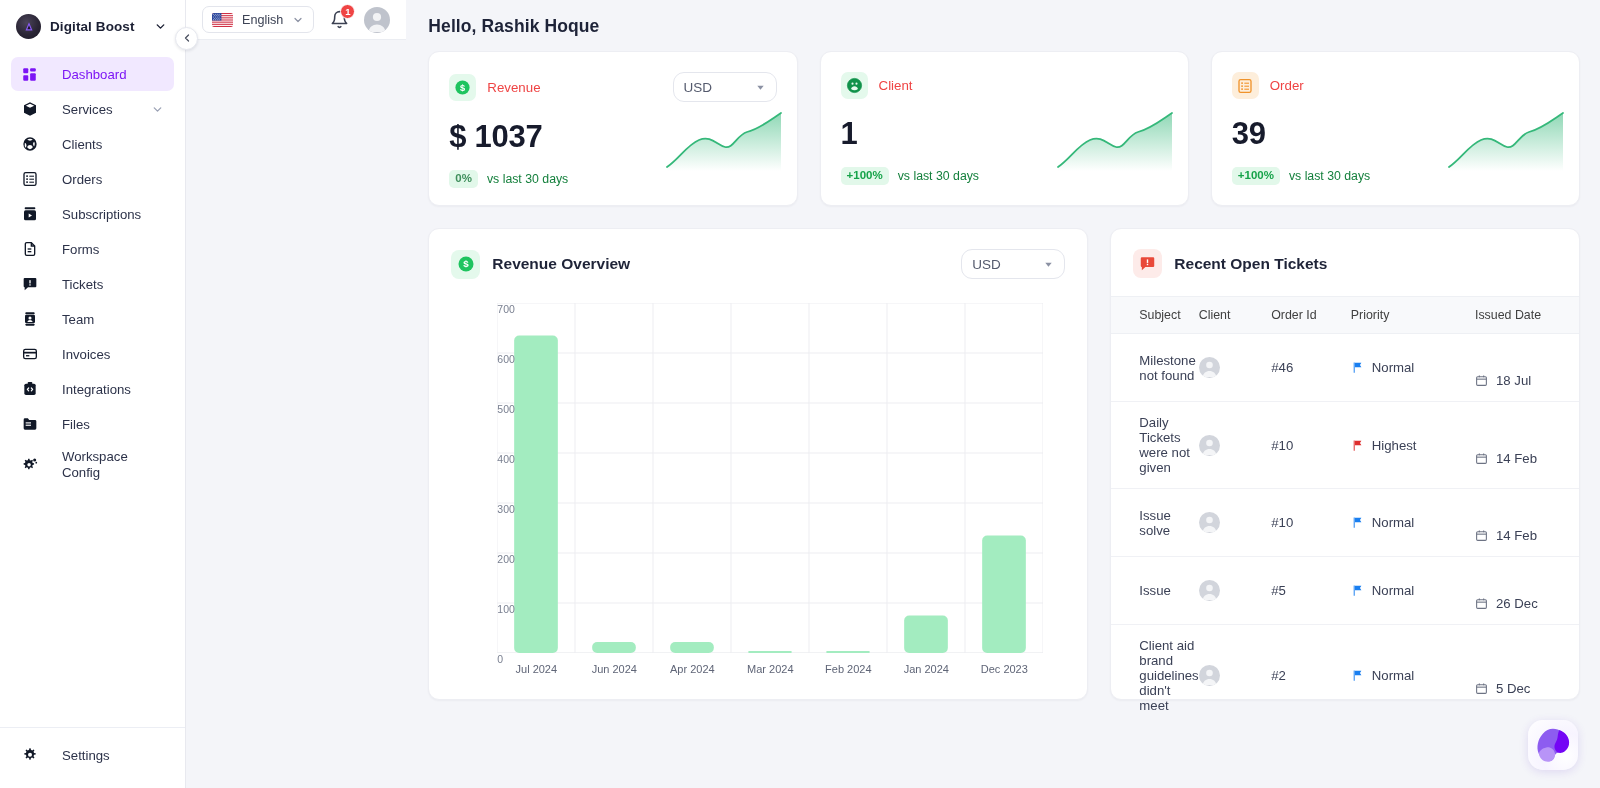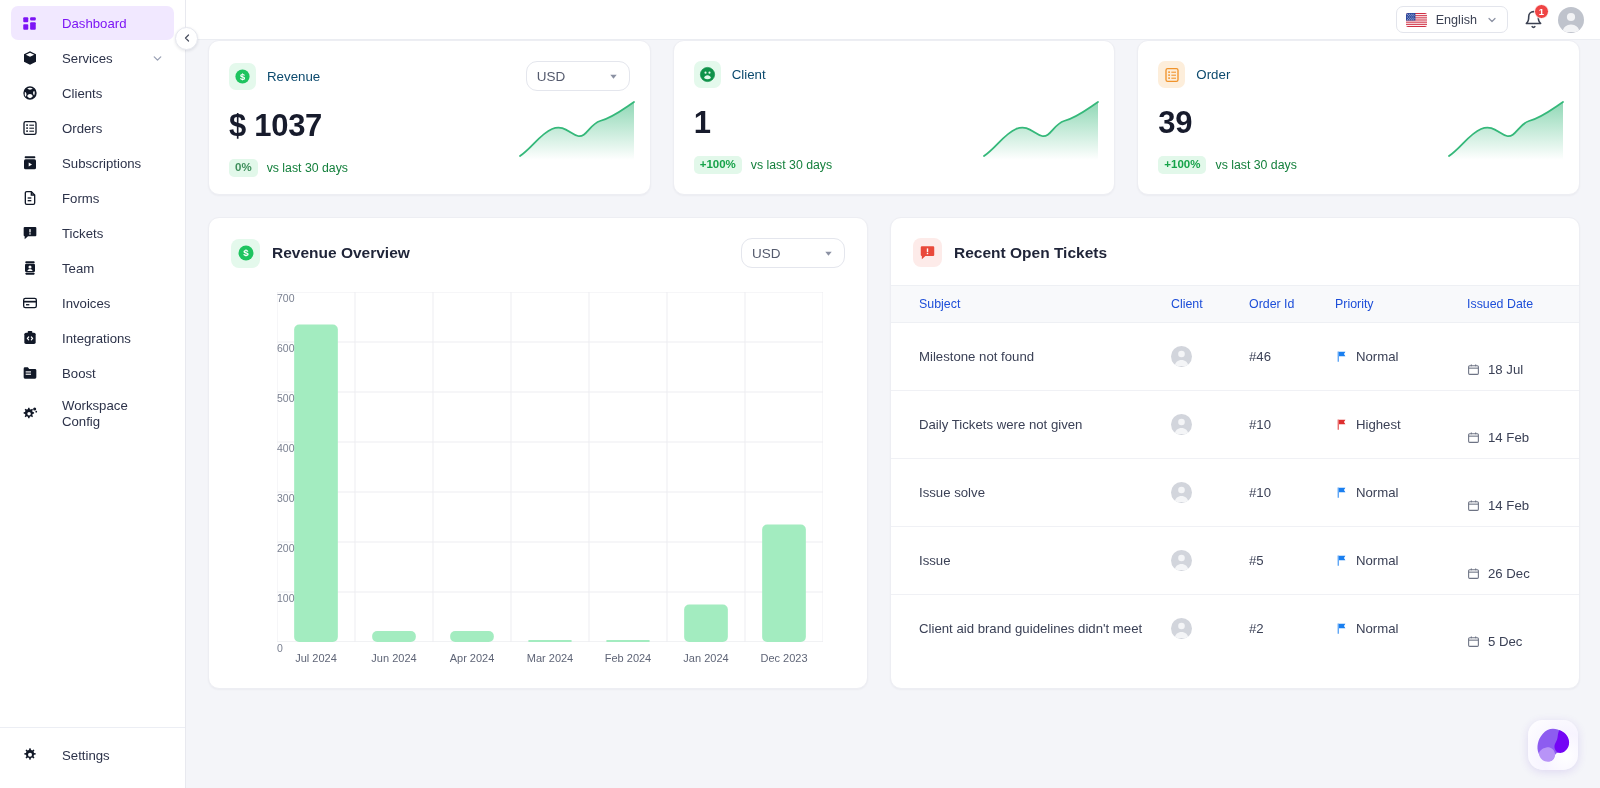--- a/index.html
+++ b/index.html
@@ -46,21 +46,21 @@
 
   
   .collapse-btn {
     position: absolute; left: 175px; top: 27px; width: 23px; height: 23px;
     border-radius: 50%; background: #fff; border: 1px solid #e6e8ef;
     display: flex; align-items: center; justify-content: center;
     box-shadow: 0 1px 3px rgba(20,25,45,.10); z-index: 20; cursor: pointer;
   }
 
   
-  .main { flex: 1 1 auto; height: 788px; display: flex; flex-direction: column; min-width: 0; }
+  .main { flex: 1 1 auto; height: 788px; display: flex; flex-direction: row; min-width: 0; }
   .topbar {
     height: 40px; background: #fff; border-bottom: 1px solid #ebedf2;
     display: flex; align-items: center; justify-content: flex-end;
     padding: 0 16px; gap: 14px; flex: 0 0 40px;
   }
   .lang-select {
     display: flex; align-items: center; gap: 9px;
     border: 1px solid #e3e5ec; border-radius: 7px;
     height: 27px; padding: 0 9px; background: #fff; cursor: pointer;
   }
@@ -85,21 +85,21 @@
     box-shadow: 0 1px 2px rgba(25,30,55,.04);
   }
   .stat-card { flex: 1 1 0; height: 155px; padding: 20px 20px 0 20px; position: relative; overflow: hidden; }
   .stat-head { display: flex; align-items: center; gap: 11px; }
   .stat-ic {
     width: 27px; height: 27px; border-radius: 7px; display: flex;
     align-items: center; justify-content: center; flex: 0 0 27px;
   }
   .ic-green { background: #e4f9ec; }
   .ic-orange { background: #fdeedb; }
-  .stat-title { font-size: 13.3px; color: #0c4a6e; }
+  .stat-title { font-size: 13.3px; color: #ef4444; }
   .cur-select {
     margin-left: auto; display: flex; align-items: center;
     border: 1px solid #e4e6ed; border-radius: 11px; height: 30px;
     width: 104px; padding: 0 10px; background: #fff; cursor: pointer;
   }
   .cur-select .cur-val { font-size: 13.5px; color: #545a6d; }
   .cur-select .cur-caret { margin-left: auto; color: #8b91a3; display: flex; }
   .stat-value { font-size: 31px; font-weight: 700; color: #171b2c; margin-top: 17px; letter-spacing: -.3px; }
   .stat-foot { display: flex; align-items: center; gap: 9px; margin-top: 15px; }
   .chip {
@@ -116,21 +116,21 @@
   .card-head { display: flex; align-items: center; gap: 12px; }
   .card-ic { width: 29px; height: 29px; border-radius: 8px; display: flex; align-items: center; justify-content: center; flex: 0 0 29px; }
   .ic-red { background: #fdebe9; }
   .card-title { font-size: 15.5px; font-weight: 700; color: #1f2438; }
   .chart-area { flex: 1 1 auto; position: relative; margin-top: 18px; }
 
   .tickets-card { flex: 1 1 0; height: 472px; padding: 20px 0 0 0; }
   .tickets-head { padding: 0 22px; display: flex; align-items: center; gap: 12px; }
   table.tickets { width: 100%; border-collapse: collapse; margin-top: 18px; }
   table.tickets th {
-    background: #f8f9fb; font-size: 12.4px; font-weight: 400; color: #1d4ed8;
+    background: #f8f9fb; font-size: 12.4px; font-weight: 400; color: #404040;
     text-align: left; padding: 11px 0; border-top: 1px solid #eef0f4; border-bottom: 1px solid #eef0f4;
   }
   table.tickets th:first-child { padding-left: 28px; }
   table.tickets td {
     font-size: 13.2px; color: #3b4156; padding: 13px 0;
     border-bottom: 1px solid #f0f1f5;
   }
   table.tickets td:first-child { padding-left: 28px; }
   table.tickets tr:last-child td { border-bottom: none; }
   .col-client { width: 78px; }
@@ -151,20 +151,34 @@
   }
   .y-tick { position: absolute; right: 100%; transform: translateY(-50%); margin-right: 9px; font-size: 10.5px; color: #7a8091; white-space: nowrap; }
   .x-tick { position: absolute; top: 100%; margin-top: 10px; transform: translateX(-50%); font-size: 11px; color: #5f6577; white-space: nowrap; }
 </style>
 </head>
 <body>
 
 <div class="app">
 
   <aside class="sidebar">
+    <div class="brand">
+      <span class="brand-logo">
+        <svg width="14" height="14" viewBox="0 0 24 24">
+            <path d="M12 4 L18 18 H6 Z" fill="#8b5cf6"></path>
+            <path d="M12 9 L15 16 H9 Z" fill="#1b1724"></path>
+          </svg>
+      </span>
+      <span class="brand-name">Digital Boost</span>
+      <span class="brand-caret">
+        <svg width="13" height="13" viewBox="0 0 24 24" fill="none" stroke="currentColor" stroke-width="2.6" stroke-linecap="round" stroke-linejoin="round">
+            <polyline points="6 9 12 15 18 9"></polyline>
+          </svg>
+      </span>
+    </div>
 
     <nav class="nav">
 
       <div class="nav-item active">
         <span class="nav-ic">
           <svg width="15" height="15" viewBox="0 0 24 24" fill="currentColor">
               <rect x="2" y="2" width="8" height="8" rx="1.5"></rect>
               <rect x="13" y="2" width="9" height="5" rx="1.5"></rect>
               <rect x="2" y="13" width="8" height="9" rx="1.5"></rect>
               <rect x="13" y="10" width="9" height="12" rx="1.5"></rect>
@@ -282,21 +296,21 @@
       </div>
 
       <div class="nav-item">
         <span class="nav-ic">
           <svg width="16" height="16" viewBox="0 0 24 24" fill="currentColor">
               <path d="M2.5 5.5A2 2 0 0 1 4.5 3.5h4.3l2 2.4h8.7a2 2 0 0 1 2 2v10.6a2 2 0 0 1-2 2h-15a2 2 0 0 1-2-2z"></path>
               <rect x="5.5" y="9.5" width="8" height="1.7" fill="#fff"></rect>
               <rect x="5.5" y="13" width="8" height="1.7" fill="#fff"></rect>
             </svg>
         </span>
-        <span class="nav-label">Boost</span>
+        <span class="nav-label">Files</span>
       </div>
 
       <div class="nav-item two-line">
         <span class="nav-ic">
           <svg width="16" height="16" viewBox="0 0 24 24" fill="currentColor">
               <path d="M10.2 2.6h-.9l-.5 2.1-1.7.7-1.8-1.2-1.3 1.3 1.2 1.8-.7 1.7-2.1.5v1.9l2.1.5.7 1.7-1.2 1.8 1.3 1.3 1.8-1.2 1.7.7.5 2.1h1.9l.5-2.1 1.7-.7 1.8 1.2 1.3-1.3-1.2-1.8.7-1.7 2.1-.5v-1.9l-2.1-.5-.7-1.7 1.2-1.8-1.3-1.3-1.8 1.2-1.7-.7-.5-2.1z"></path>
               <circle cx="10.6" cy="11.5" r="2.6" fill="#fff"></circle>
               <circle cx="19" cy="4.6" r="2.3"></circle>
               <circle cx="21.4" cy="8.6" r="1.3"></circle>
             </svg>
@@ -392,20 +406,21 @@
         <span style="display:flex;">
           <svg width="26" height="26" viewBox="0 0 26 26">
               <circle cx="13" cy="10" r="4.1" fill="#f2f3f5"></circle>
               <path d="M4.4 25c.6-4.6 4.2-7.5 8.6-7.5s8 2.9 8.6 7.5z" fill="#f2f3f5"></path>
             </svg>
         </span>
       </div>
     </div>
 
     <div class="content">
+      <div class="greeting">Hello, Rashik Hoque</div>
 
       <div class="stats-row">
 
         <div class="card stat-card">
           <div class="stat-head">
             <span class="stat-ic ic-green">
               <svg width="17" height="17" viewBox="0 0 24 24">
                   <circle cx="12" cy="12" r="10" fill="#1ec45f"></circle>
                   <text x="12" y="16.6" font-size="13" font-weight="bold" fill="#fff" text-anchor="middle" font-family="sans-serif">$</text>
                 </svg>

